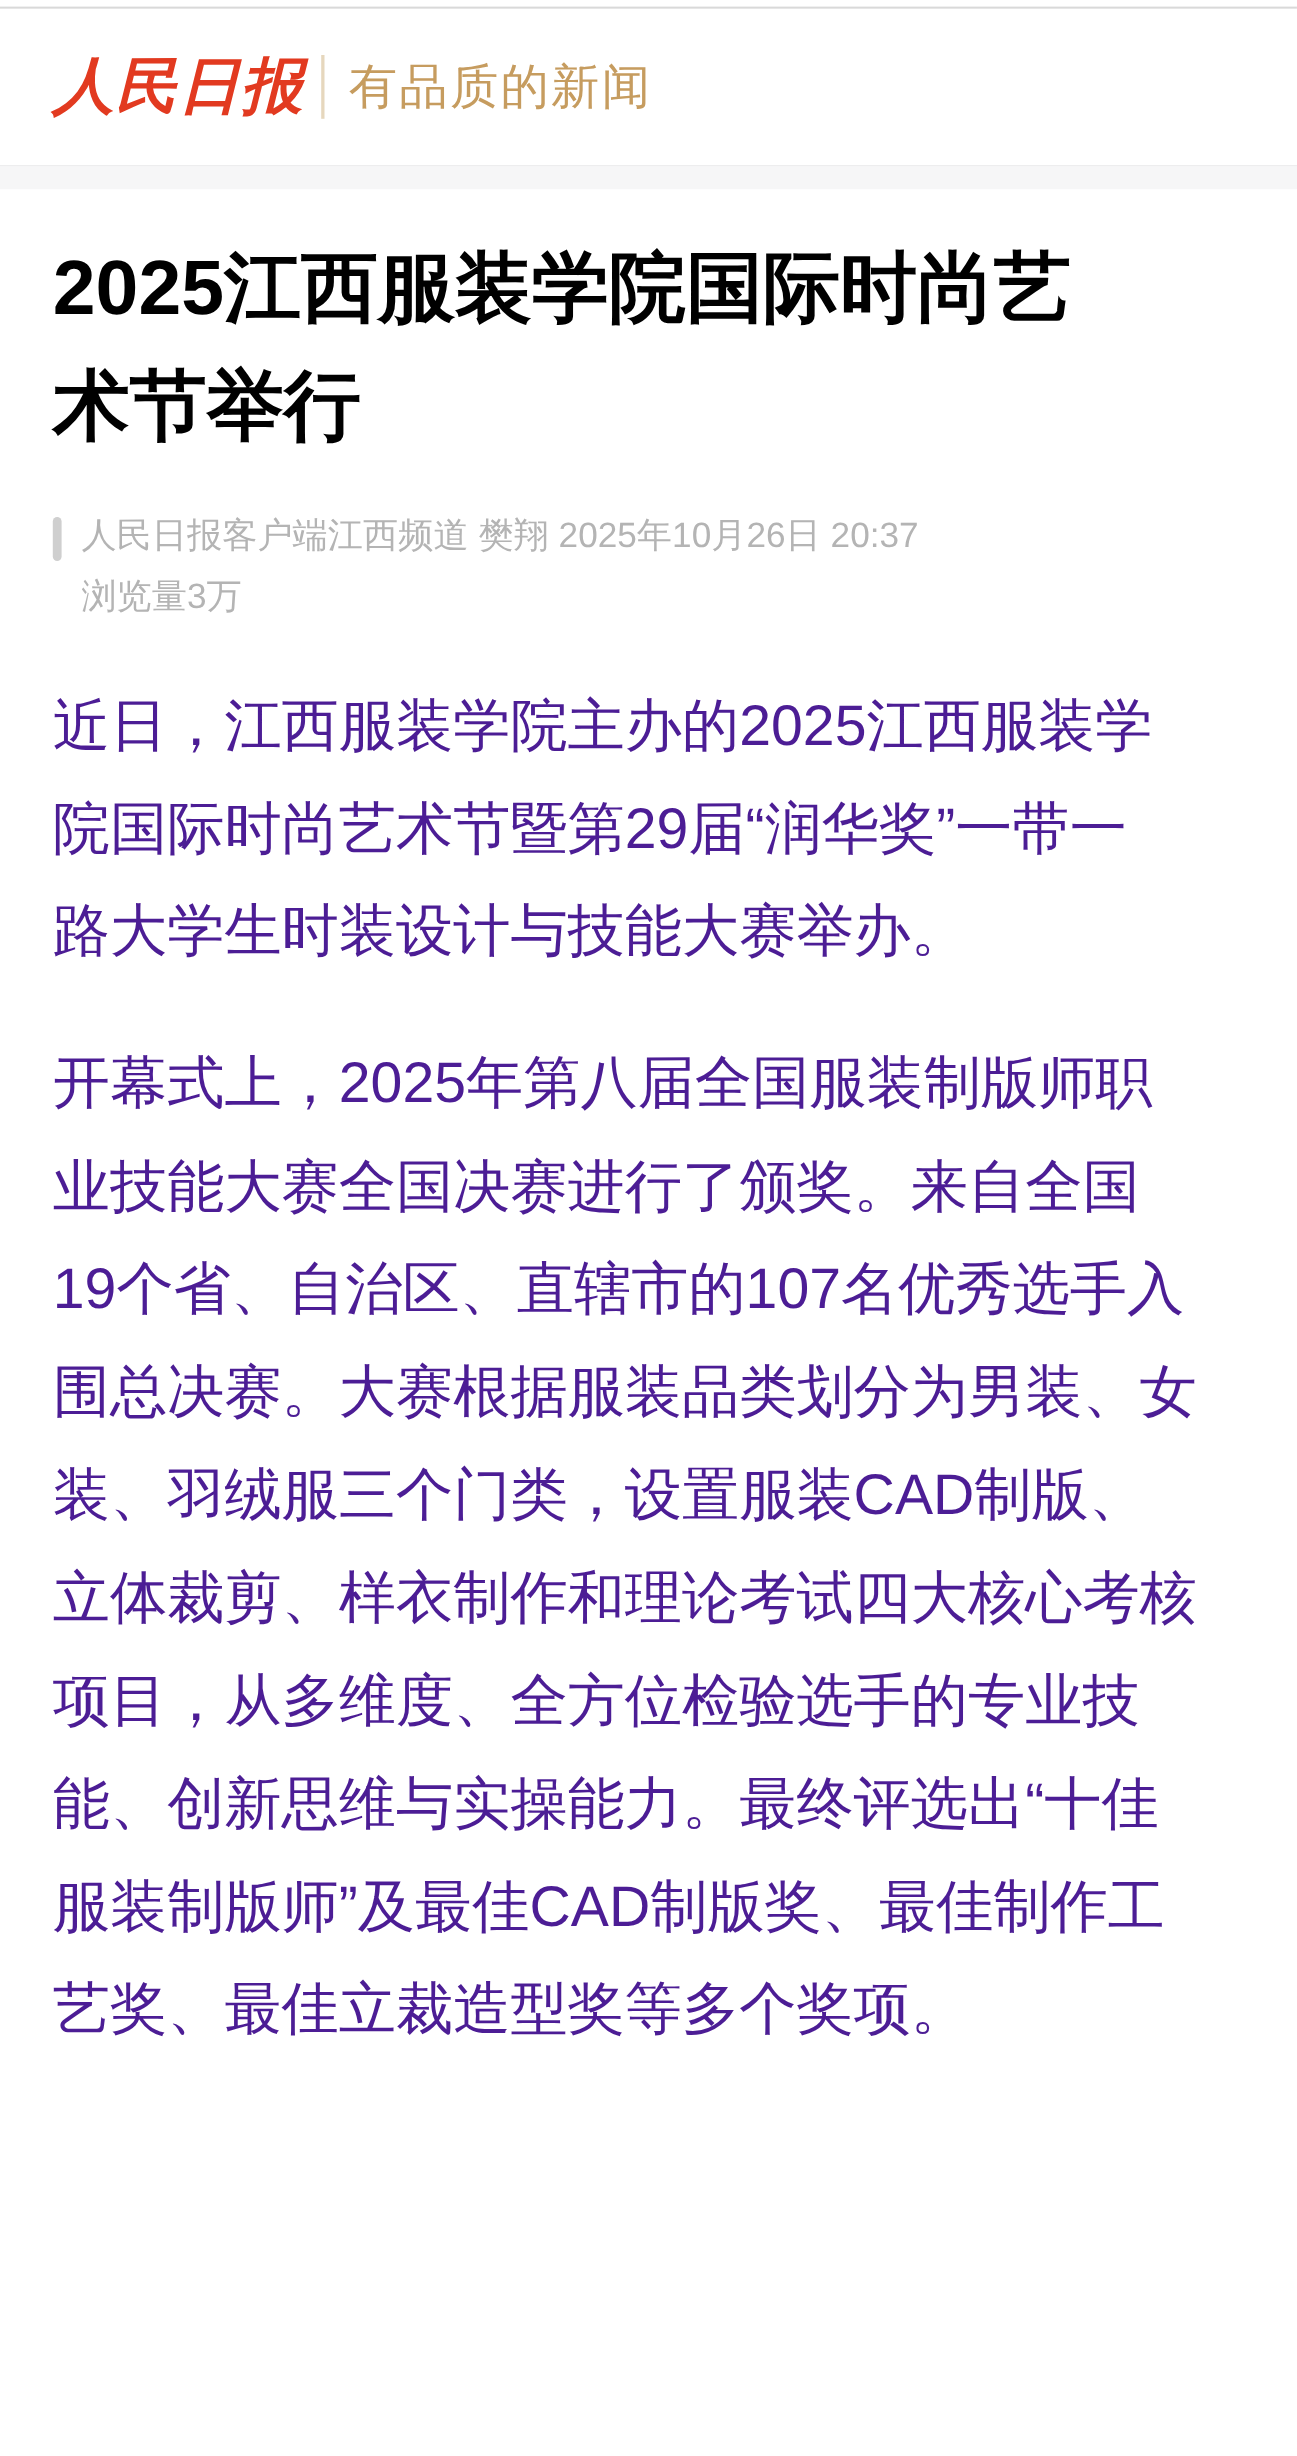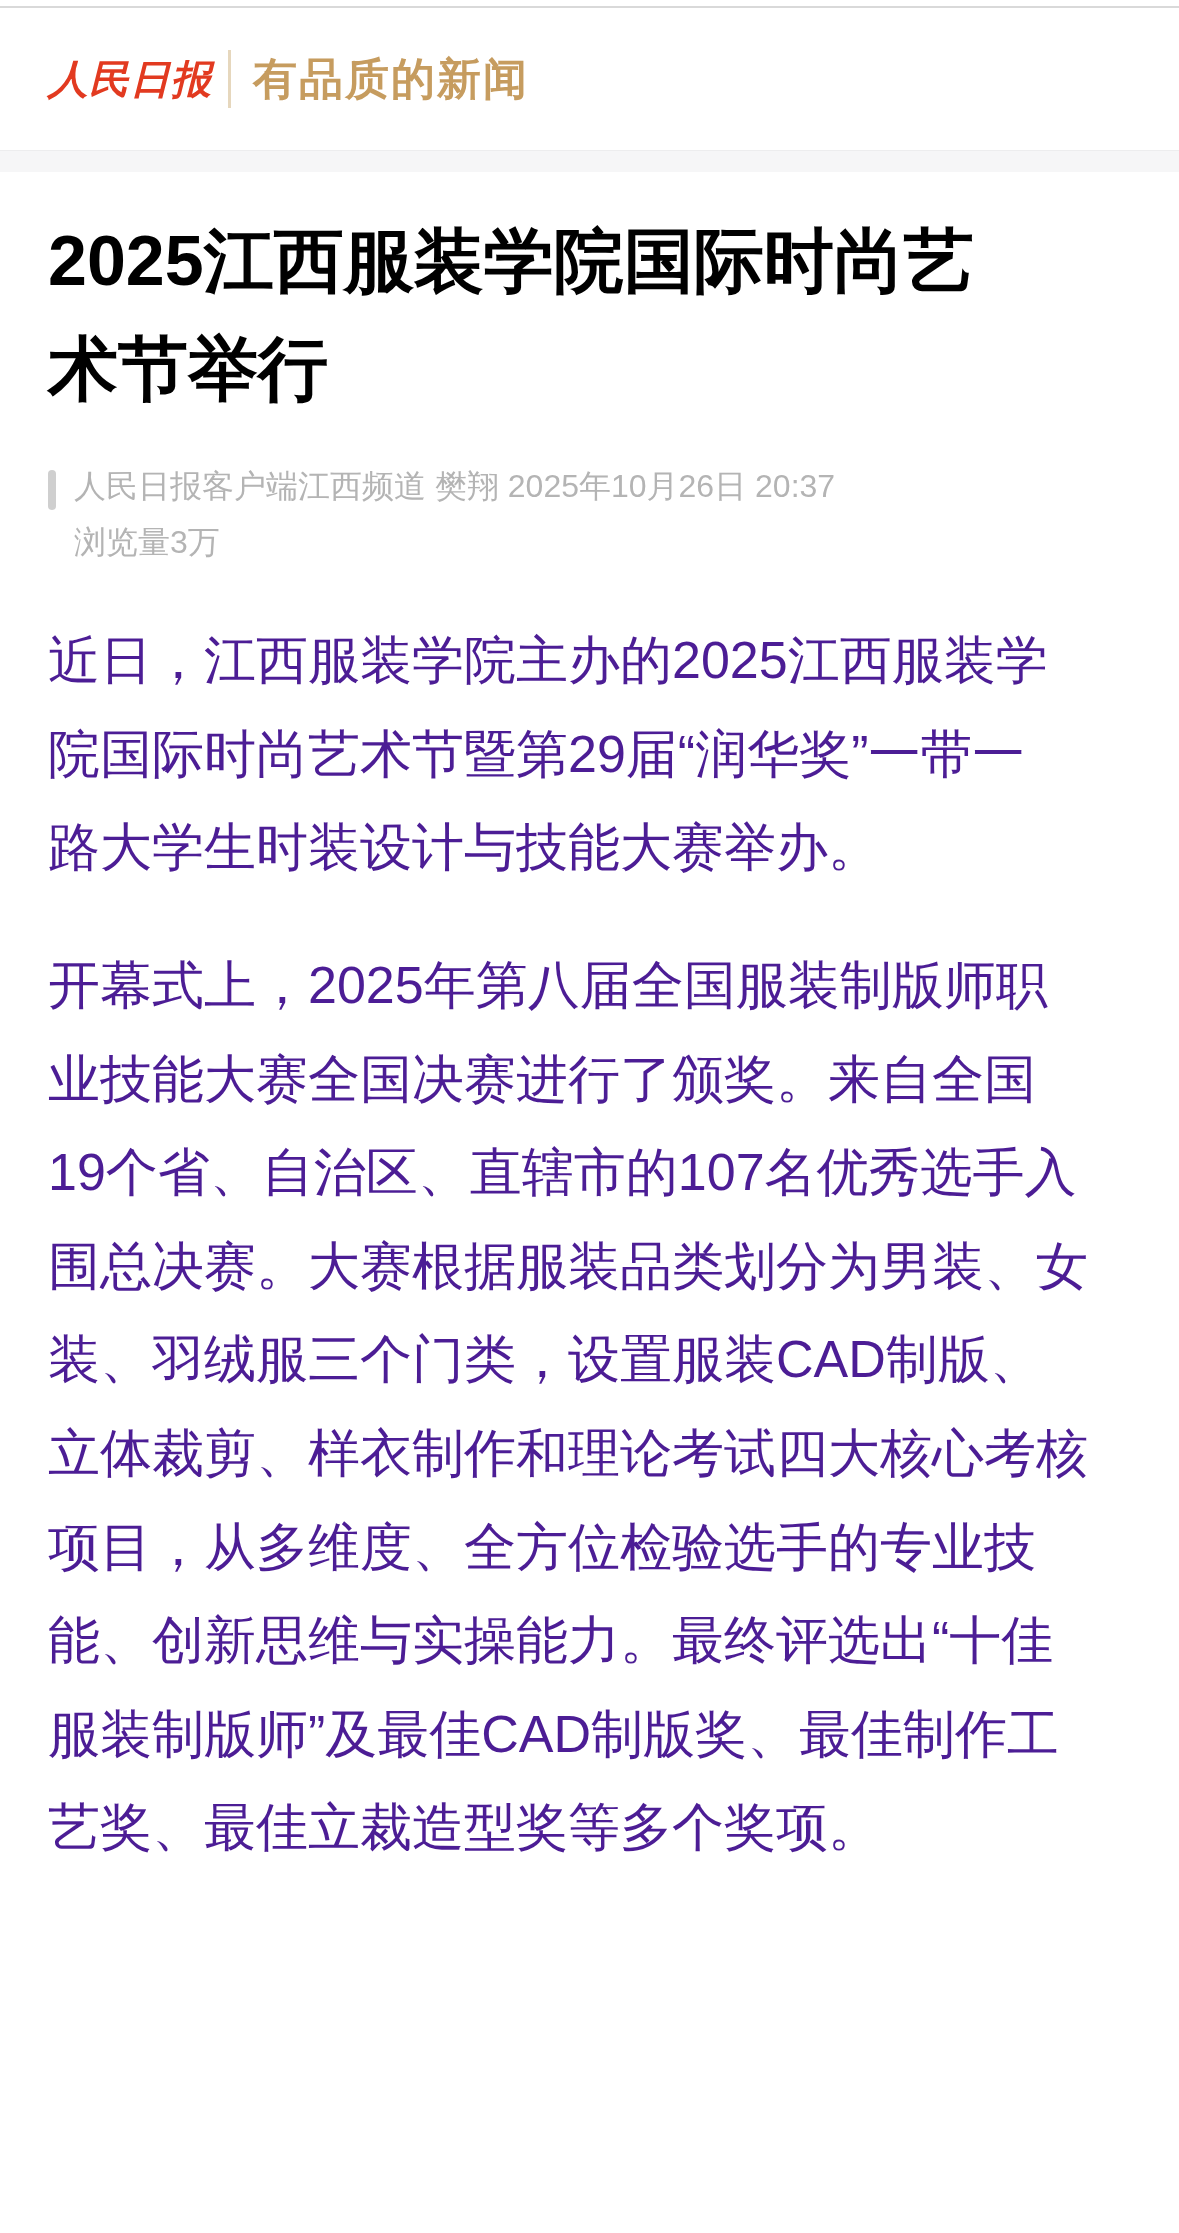--- a/index.html
+++ b/index.html
@@ -16,30 +16,30 @@
   
   .app-banner {
     height: 142px;
     display: flex; align-items: center;
     padding: 0 48px;
     background: #ffffff;
   }
   .logo {
     font-family: "DejaVu Serif", "Liberation Serif", serif;
     font-style: italic; font-weight: 700;
-    font-size: 40px; color: #e23a20;
+    font-size: 56px; color: #e23a20;
     letter-spacing: 1px; white-space: nowrap; text-align: center;
   }
   .header-divider {
     width: 3px; height: 58px; background: #e6d7bd;
     margin: 0 22px 0 16px; flex: 0 0 auto;
   }
   .slogan {
     font-size: 44px; color: #c69c5f;
-    letter-spacing: 2px; white-space: nowrap; font-weight: 700;
+    letter-spacing: 2px; white-space: nowrap; font-weight: 400;
   }
   .open-btn {
     margin-left: auto;
     width: 143px; height: 81px;
     background: #ea3223; color: #ffffff;
     font-size: 42px; font-weight: 700;
     border: none; border-radius: 16px;
     display: flex; align-items: center; justify-content: center;
     font-family: inherit; cursor: pointer;
   }

